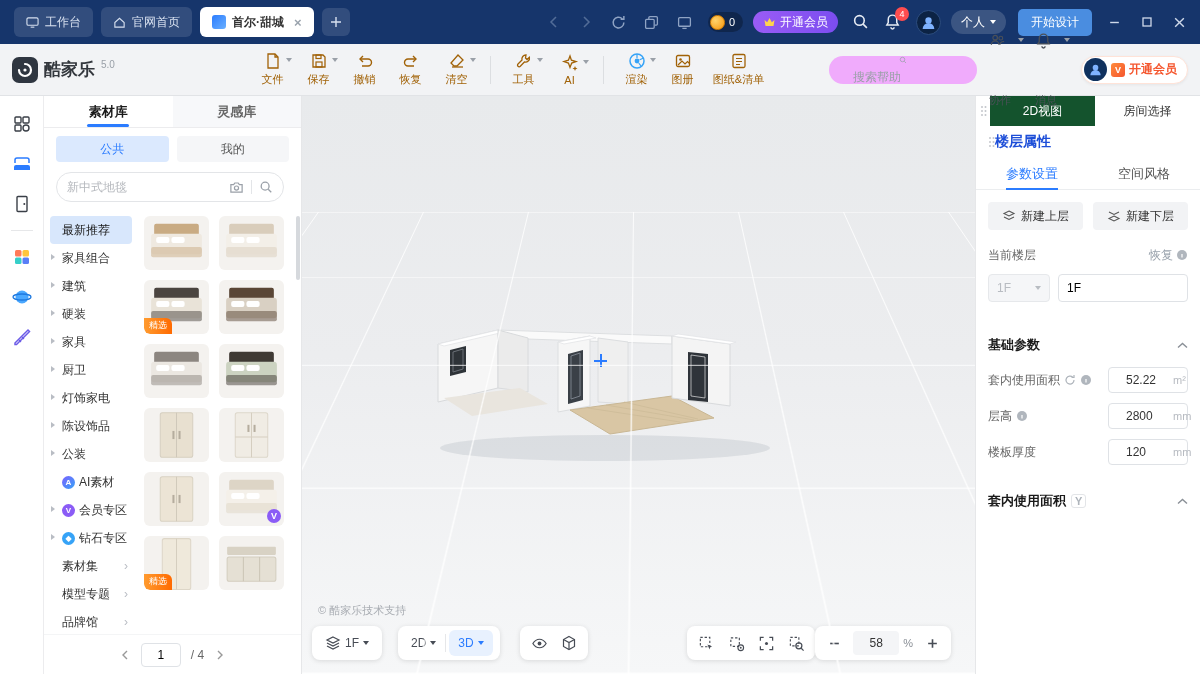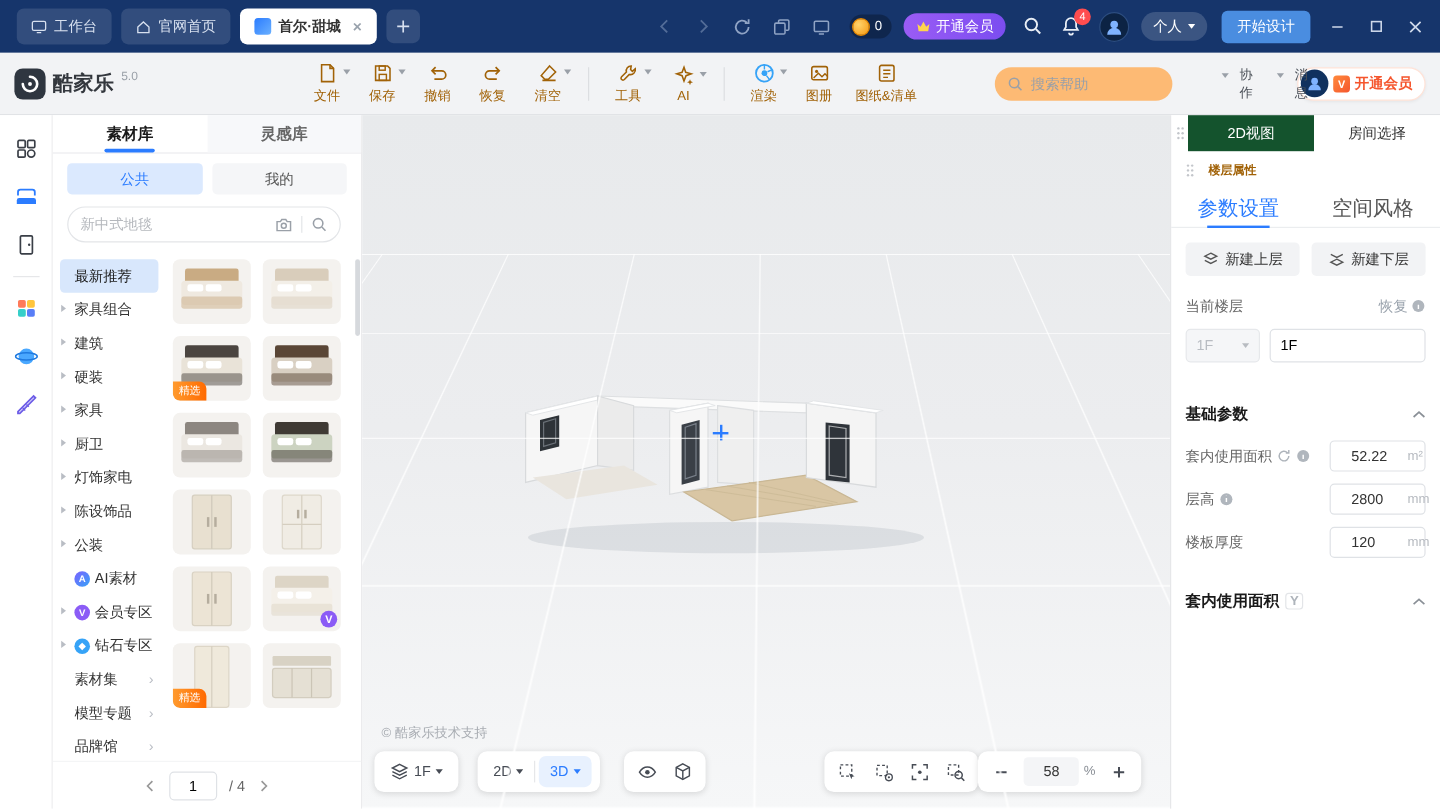--- a/index.html
+++ b/index.html
@@ -33,24 +33,24 @@
   .logo-badge { width:26px; height:26px; border-radius:7px; background:#2f3640; display:flex; align-items:center; justify-content:center; }
   .logo-text { font-size:17px; font-weight:bold; color:#33373d; line-height:26px; }
   .logo-ver { font-size:10px; color:#9aa0a8; margin-top:2px; }
   .tools { flex:1; display:flex; align-items:center; justify-content:center; gap:4px; }
   .tool { width:42px; display:flex; flex-direction:column; align-items:center; gap:2px; color:#a16207; position:relative; padding:2px 0; }
   .tool .t-label { font-size:11px; white-space:nowrap; }
   .tool .car { position:absolute; top:8px; right:2px; color:#9aa0a8; }
   .tool.wide { width:62px; }
   .tdiv { width:1px; height:28px; background:#dcdee1; margin:0 8px; }
   .tb-right { display:flex; align-items:center; gap:12px; }
-  .help-search { width:148px; height:28px; background:#fdba74; border-radius:14px; display:flex; align-items:center; gap:6px; padding:0 10px; }
+  .help-search { width:148px; height:28px; background:#f0abfc; border-radius:14px; display:flex; align-items:center; gap:6px; padding:0 10px;flex-direction:column; }
   .help-search input { border:none; outline:none; width:100px; font-size:12px; background:transparent; color:#333; font-family:inherit; }
   .help-search input::placeholder { color:#9aa0a8; }
-  .mini-tool { display:flex; flex-direction:row; align-items:flex-end; color:#4b5058; position:relative; width:34px;gap:44px; }
+  .mini-tool { display:flex; flex-direction:column; align-items:flex-start; color:#4b5058; position:relative; width:34px;gap:44px; }
   .mini-tool .t-label { font-size:11px; }
   .mini-tool .car { position:absolute; top:6px; right:-1px; color:#9aa0a8; }
   .vip-pill { height:28px; border-radius:14px; background:#fff; border:1px solid #ffe3d8; display:flex; align-items:center; gap:4px; padding:0 10px 0 2px; box-shadow:0 1px 3px rgba(0,0,0,.06); }
   .vip-pill .vp-avatar { width:23px; height:23px; border-radius:50%; background:#10315e; display:flex; align-items:center; justify-content:center; overflow:hidden; }
   .vip-pill .vp-text { color:#f5562e; font-weight:bold; font-size:12px; }
   .vip-v { width:14px; height:14px; border-radius:3px; background:linear-gradient(135deg,#ff8a3c,#f5562e); color:#fff; font-size:9px; font-weight:bold; display:flex; align-items:center; justify-content:center; }
 
   
   .content { flex:1; display:flex; height:578px; }
 
@@ -109,23 +109,23 @@
   .zoom-unit { color:#8a8f96; font-size:11px; margin-right:4px; }
 
   
   .rightpanel { width:225px; background:#fff; border-left:1px solid #e6e7e9; display:flex; flex-direction:column; flex:0 0 225px; }
   .rp-viewtabs { height:30px; display:flex; align-items:stretch; flex:0 0 30px; }
   .rp-handle { width:14px; display:flex; align-items:center; justify-content:center; color:#c3c6cb; }
   .rp-2d { flex:1; background:#14532d; color:#fff; display:flex; align-items:center; justify-content:center; font-size:12px; }
   .rp-room { flex:1; display:flex; align-items:center; justify-content:center; color:#333; }
   .minimap { height:164px; position:relative; border-bottom:1px solid #f1f2f4; flex:0 0 164px; }
   .mm-resize { position:absolute; left:5px; bottom:5px; }
-  .rp-sechead { height:32px; display:flex; align-items:center; gap:12px; padding:0 12px; font-size:10px; font-weight:bold; color:#a16207; flex:0 0 32px; }
+  .rp-sechead { height:32px; display:flex; align-items:center; gap:0; padding:0 12px; font-size:14px; font-weight:bold; color:#1d4ed8; flex:0 0 32px; }
   .rp-tabs { height:32px; display:flex; border-bottom:1px solid #ebedef; flex:0 0 32px; }
-  .rp-tab { flex:1; display:flex; align-items:center; justify-content:center; font-size:17px; color:#555; position:relative;text-align:right; }
+  .rp-tab { flex:1; display:flex; align-items:center; justify-content:center; font-size:13px; color:#555; position:relative;text-align:right; }
   .rp-tab.active { color:#2b7cff; }
   .rp-tab.active::after { content:""; position:absolute; bottom:-1px; left:50%; transform:translateX(-50%); width:52px; height:2px; background:#2b7cff; }
   .rp-btnrow { display:flex; gap:10px; padding:12px; flex:0 0 auto; }
   .rp-btn { flex:1; height:28px; background:#f2f3f5; border:none; border-radius:4px; display:flex; align-items:center; justify-content:center; gap:5px; font-size:12px; color:#333; font-family:inherit; }
   .rp-row { display:flex; align-items:center; padding:0 12px; height:26px; flex:0 0 auto; }
   .rp-label { color:#666; display:flex; align-items:center; gap:4px; }
   .rp-restore { margin-left:auto; color:#9aa3ad; display:flex; align-items:center; gap:3px; }
   .rp-selrow { display:flex; gap:8px; padding:6px 12px 12px; flex:0 0 auto; }
   .rp-select { width:62px; height:28px; background:#f5f6f8; border:1px solid #e6e8eb; border-radius:4px; color:#b8bcc2; display:flex; align-items:center; justify-content:space-between; padding:0 8px; }
   .rp-input { flex:1; height:28px; border:1px solid #dfe2e6; border-radius:4px; }

